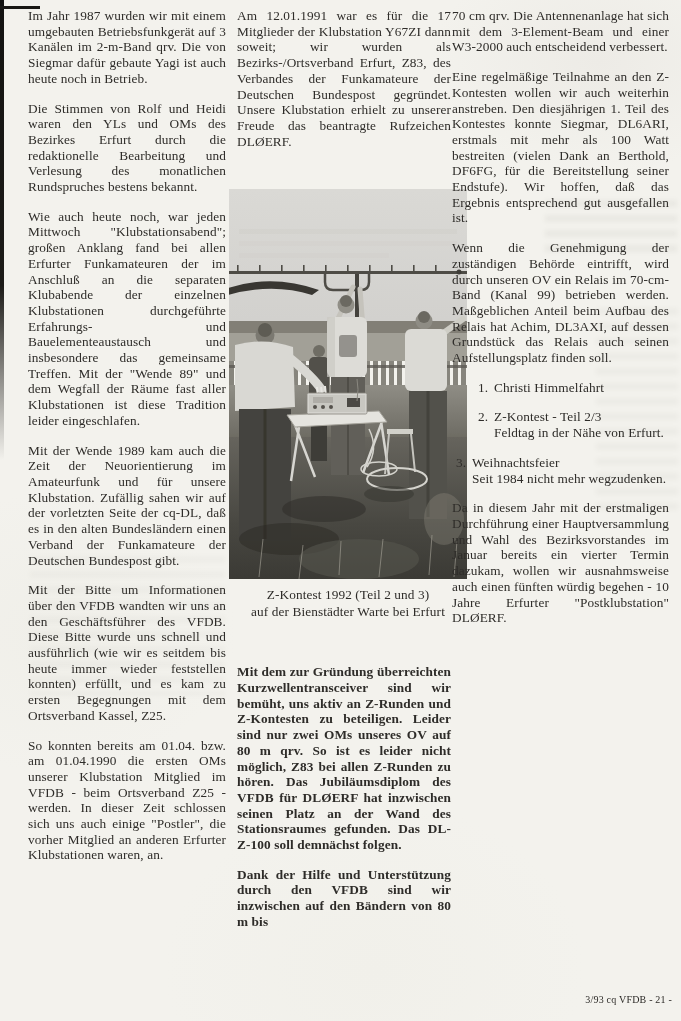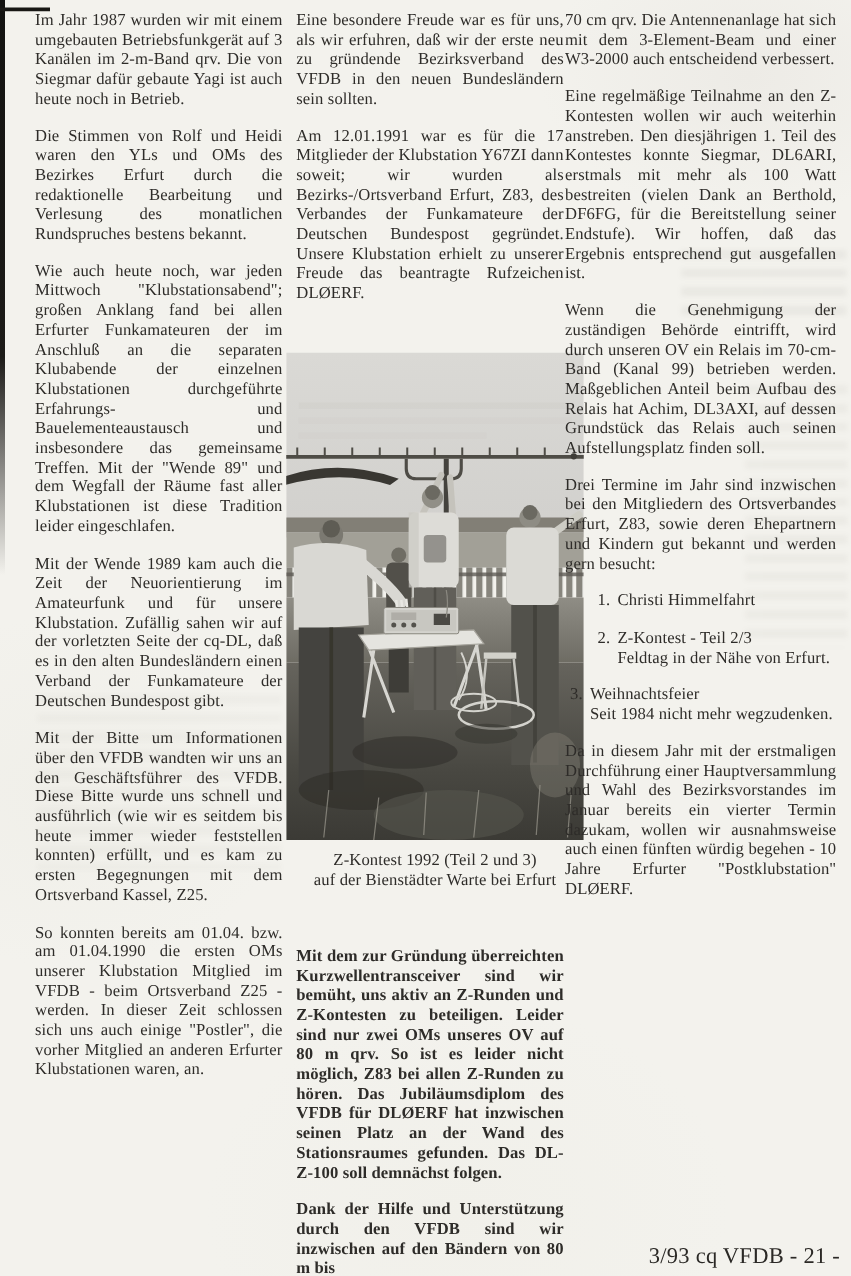--- a/index.html
+++ b/index.html
@@ -27,21 +27,21 @@
   .indent { margin-left:30px; }
   .event { margin-left:26px; margin-bottom:14px; }
   .event--flush { margin-left:4px; }
   .event-head { display:flex; text-align:left; }
   .event-num { width:16px; flex:0 0 16px; }
   .event-title { flex:1; }
   .event-body { margin:0 0 0 16px !important; }
 
   .page-footer {
     position:absolute; left:0; top:994px; width:672px;
-    text-align:right; font-size:18px; letter-spacing:0.2px; color:#2b2926;
+    text-align:right; font-size:10px; letter-spacing:0.2px; color:#2b2926;
   }
 
   
   .edge-line-v { position:absolute; left:0; top:0; width:4px; height:460px;
     background:linear-gradient(#131311 0%, #1c1b18 62%, rgba(28,27,24,0) 100%); }
   .edge-line-h { position:absolute; left:0; top:6px; width:40px; height:3px; background:#191815; }
   .ghost { position:absolute; filter:blur(2px); opacity:.5; pointer-events:none;
     background:repeating-linear-gradient(180deg, rgba(125,122,112,.16) 0 7px, rgba(125,122,112,0) 7px 15px); }
   .ghost-a { left:545px; top:200px; width:132px; height:58px; }
   .ghost-b { left:596px; top:308px; width:82px; height:210px; opacity:.35; }
@@ -61,21 +61,20 @@
   <div class="col col-left">
     <p>Im Jahr 1987 wurden wir mit einem umgebauten Betriebsfunkgerät auf 3 Kanälen im 2-m-Band qrv. Die von Siegmar dafür gebaute Yagi ist auch heute noch in Betrieb.</p>
     <p>Die Stimmen von Rolf und Heidi waren den YLs und OMs des Bezirkes Erfurt durch die redaktionelle Bearbeitung und Verlesung des monatlichen Rundspruches bestens bekannt.</p>
     <p>Wie auch heute noch, war jeden Mittwoch "Klubstationsabend"; großen Anklang fand bei allen Erfurter Funkamateuren der im Anschluß an die separaten Klubabende der einzelnen Klubstationen durchgeführte Erfahrungs- und Bauelementeaustausch und insbesondere das gemeinsame Treffen. Mit der "Wende 89" und dem Wegfall der Räume fast aller Klubstationen ist diese Tradition leider eingeschlafen.</p>
     <p>Mit der Wende 1989 kam auch die Zeit der Neuorientierung im Amateurfunk und für unsere Klubstation. Zufällig sahen wir auf der vorletzten Seite der cq-DL, daß es in den alten Bundesländern einen Verband der Funkamateure der Deutschen Bundespost gibt.</p>
     <p>Mit der Bitte um Informationen über den VFDB wandten wir uns an den Geschäftsführer des VFDB. Diese Bitte wurde uns schnell und ausführlich (wie wir es seitdem bis heute immer wieder feststellen konnten) erfüllt, und es kam zu ersten Begegnungen mit dem Ortsverband Kassel, Z25.</p>
     <p>So konnten bereits am 01.04. bzw. am 01.04.1990 die ersten OMs unserer Klubstation Mitglied im VFDB - beim Ortsverband Z25 - werden. In dieser Zeit schlossen sich uns auch einige "Postler", die vorher Mitglied an anderen Erfurter Klubstationen waren, an.</p>
   </div>
 
   <div class="col col-mid">
-    <p>Eine besondere Freude war es für uns, als wir erfuhren, daß wir der erste neu zu gründende Bezirksverband des VFDB in den neuen Bundesländern sein sollten.</p>
     <p>Am 12.01.1991 war es für die 17 Mitglieder der Klubstation Y67ZI dann soweit; wir wurden als Bezirks-/Ortsverband Erfurt, Z83, des Verbandes der Funkamateure der Deutschen Bundespost gegründet. Unsere Klubstation erhielt zu unserer Freude das beantragte Rufzeichen DLØERF.</p>
 
     <figure class="photo-fig" style="margin-bottom:0;margin-top:40px;">
       <svg class="photo-svg" viewBox="0 0 238 390" xmlns="http://www.w3.org/2000/svg">
         <defs>
           <linearGradient id="gSky" x1="0" y1="0" x2="0" y2="1">
             <stop offset="0" stop-color="#d8d7d3"></stop>
               <stop offset="1" stop-color="#cfcecb"></stop>
           </linearGradient>
           <linearGradient id="gGround" x1="0" y1="0" x2="0" y2="1">
@@ -204,21 +203,20 @@
     <div class="paras-bottom">
       <p>Mit dem zur Gründung überreichten Kurzwellentransceiver sind wir bemüht, uns aktiv an Z-Runden und Z-Kontesten zu beteiligen. Leider sind nur zwei OMs unseres OV auf 80 m qrv. So ist es leider nicht möglich, Z83 bei allen Z-Runden zu hören. Das Jubiläumsdiplom des VFDB für DLØERF hat inzwischen seinen Platz an der Wand des Stationsraumes gefunden. Das DL-Z-100 soll demnächst folgen.</p>
       <p>Dank der Hilfe und Unterstützung durch den VFDB sind wir inzwischen auf den Bändern von 80 m bis</p>
     </div>
   </div>
 
   <div class="col col-right">
     <p>70 cm qrv. Die Antennenanlage hat sich mit dem 3-Element-Beam und einer W3-2000 auch entscheidend verbessert.</p>
     <p>Eine regelmäßige Teilnahme an den Z-Kontesten wollen wir auch weiterhin anstreben. Den diesjährigen 1. Teil des Kontestes konnte Siegmar, DL6ARI, erstmals mit mehr als 100 Watt bestreiten (vielen Dank an Berthold, DF6FG, für die Bereitstellung seiner Endstufe). Wir hoffen, daß das Ergebnis entsprechend gut ausgefallen ist.</p>
     <p class="indent">Wenn die Genehmigung der zuständigen Behörde eintrifft, wird durch unseren OV ein Relais im 70-cm-Band (Kanal 99) betrieben werden. Maßgeblichen Anteil beim Aufbau des Relais hat Achim, DL3AXI, auf dessen Grundstück das Relais auch seinen Aufstellungsplatz finden soll.</p>
-    <p class="indent">Drei Termine im Jahr sind inzwischen bei den Mitgliedern des Ortsverbandes Erfurt, Z83, sowie deren Ehepartnern und Kindern gut bekannt und werden gern besucht:</p>
 
     <div class="event">
       <div class="event-head">
         <span class="event-num">1.</span>
         <span class="event-title">Christi Himmelfahrt</span>
       </div>
     </div>
 
     <div class="event">
       <div class="event-head">

